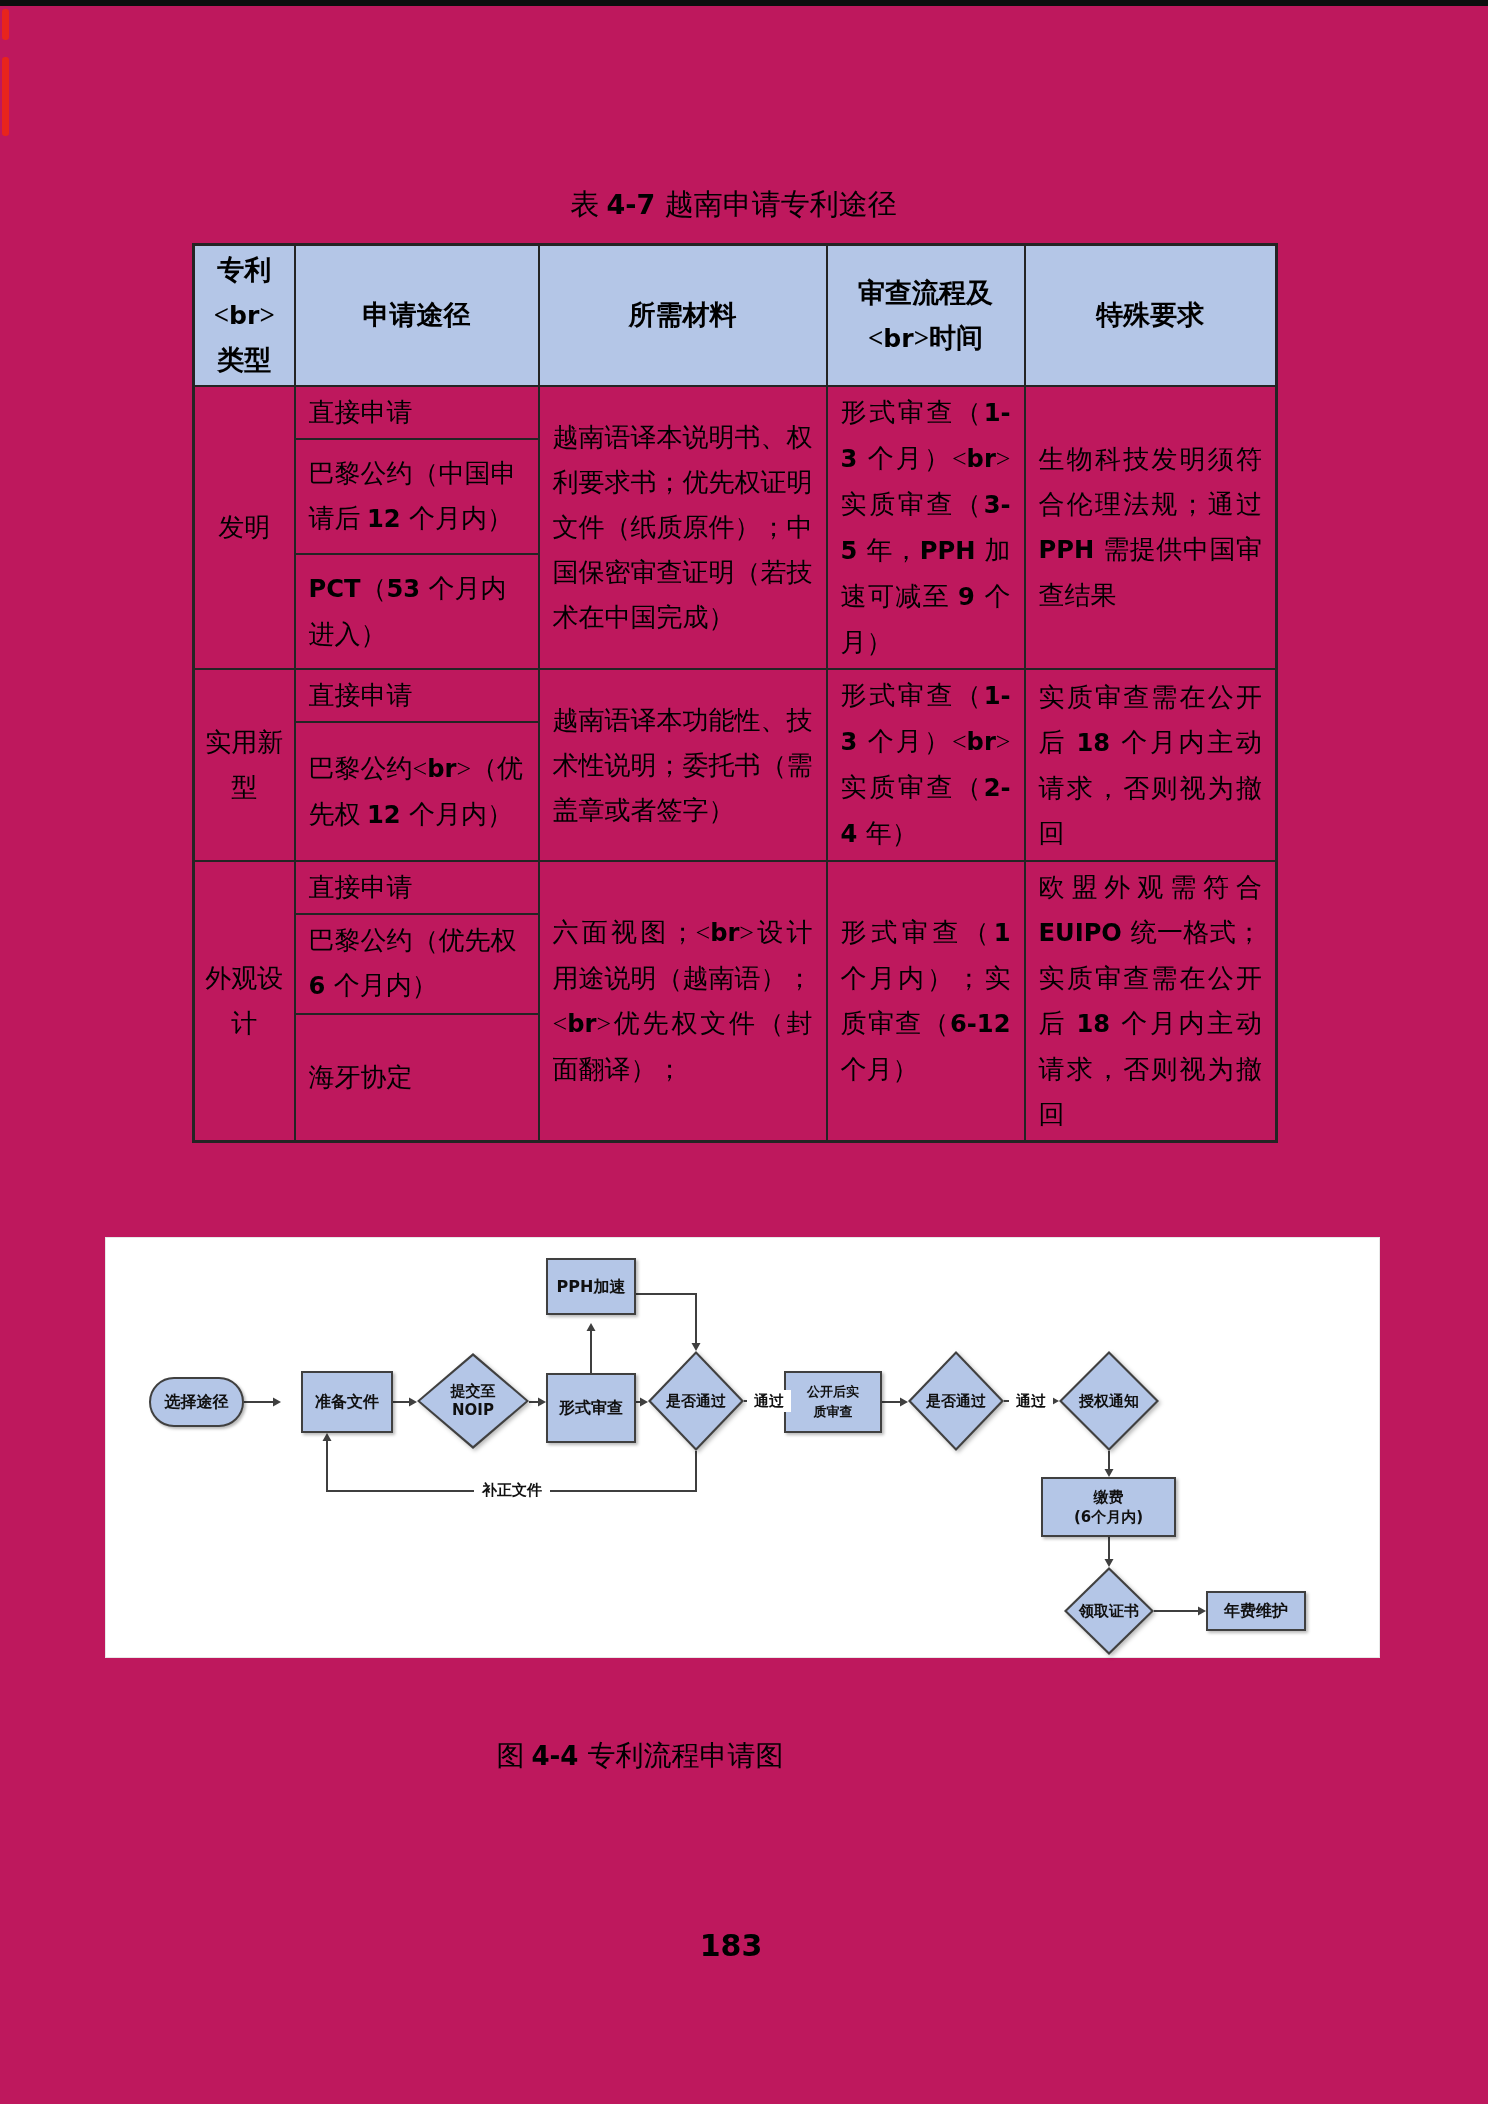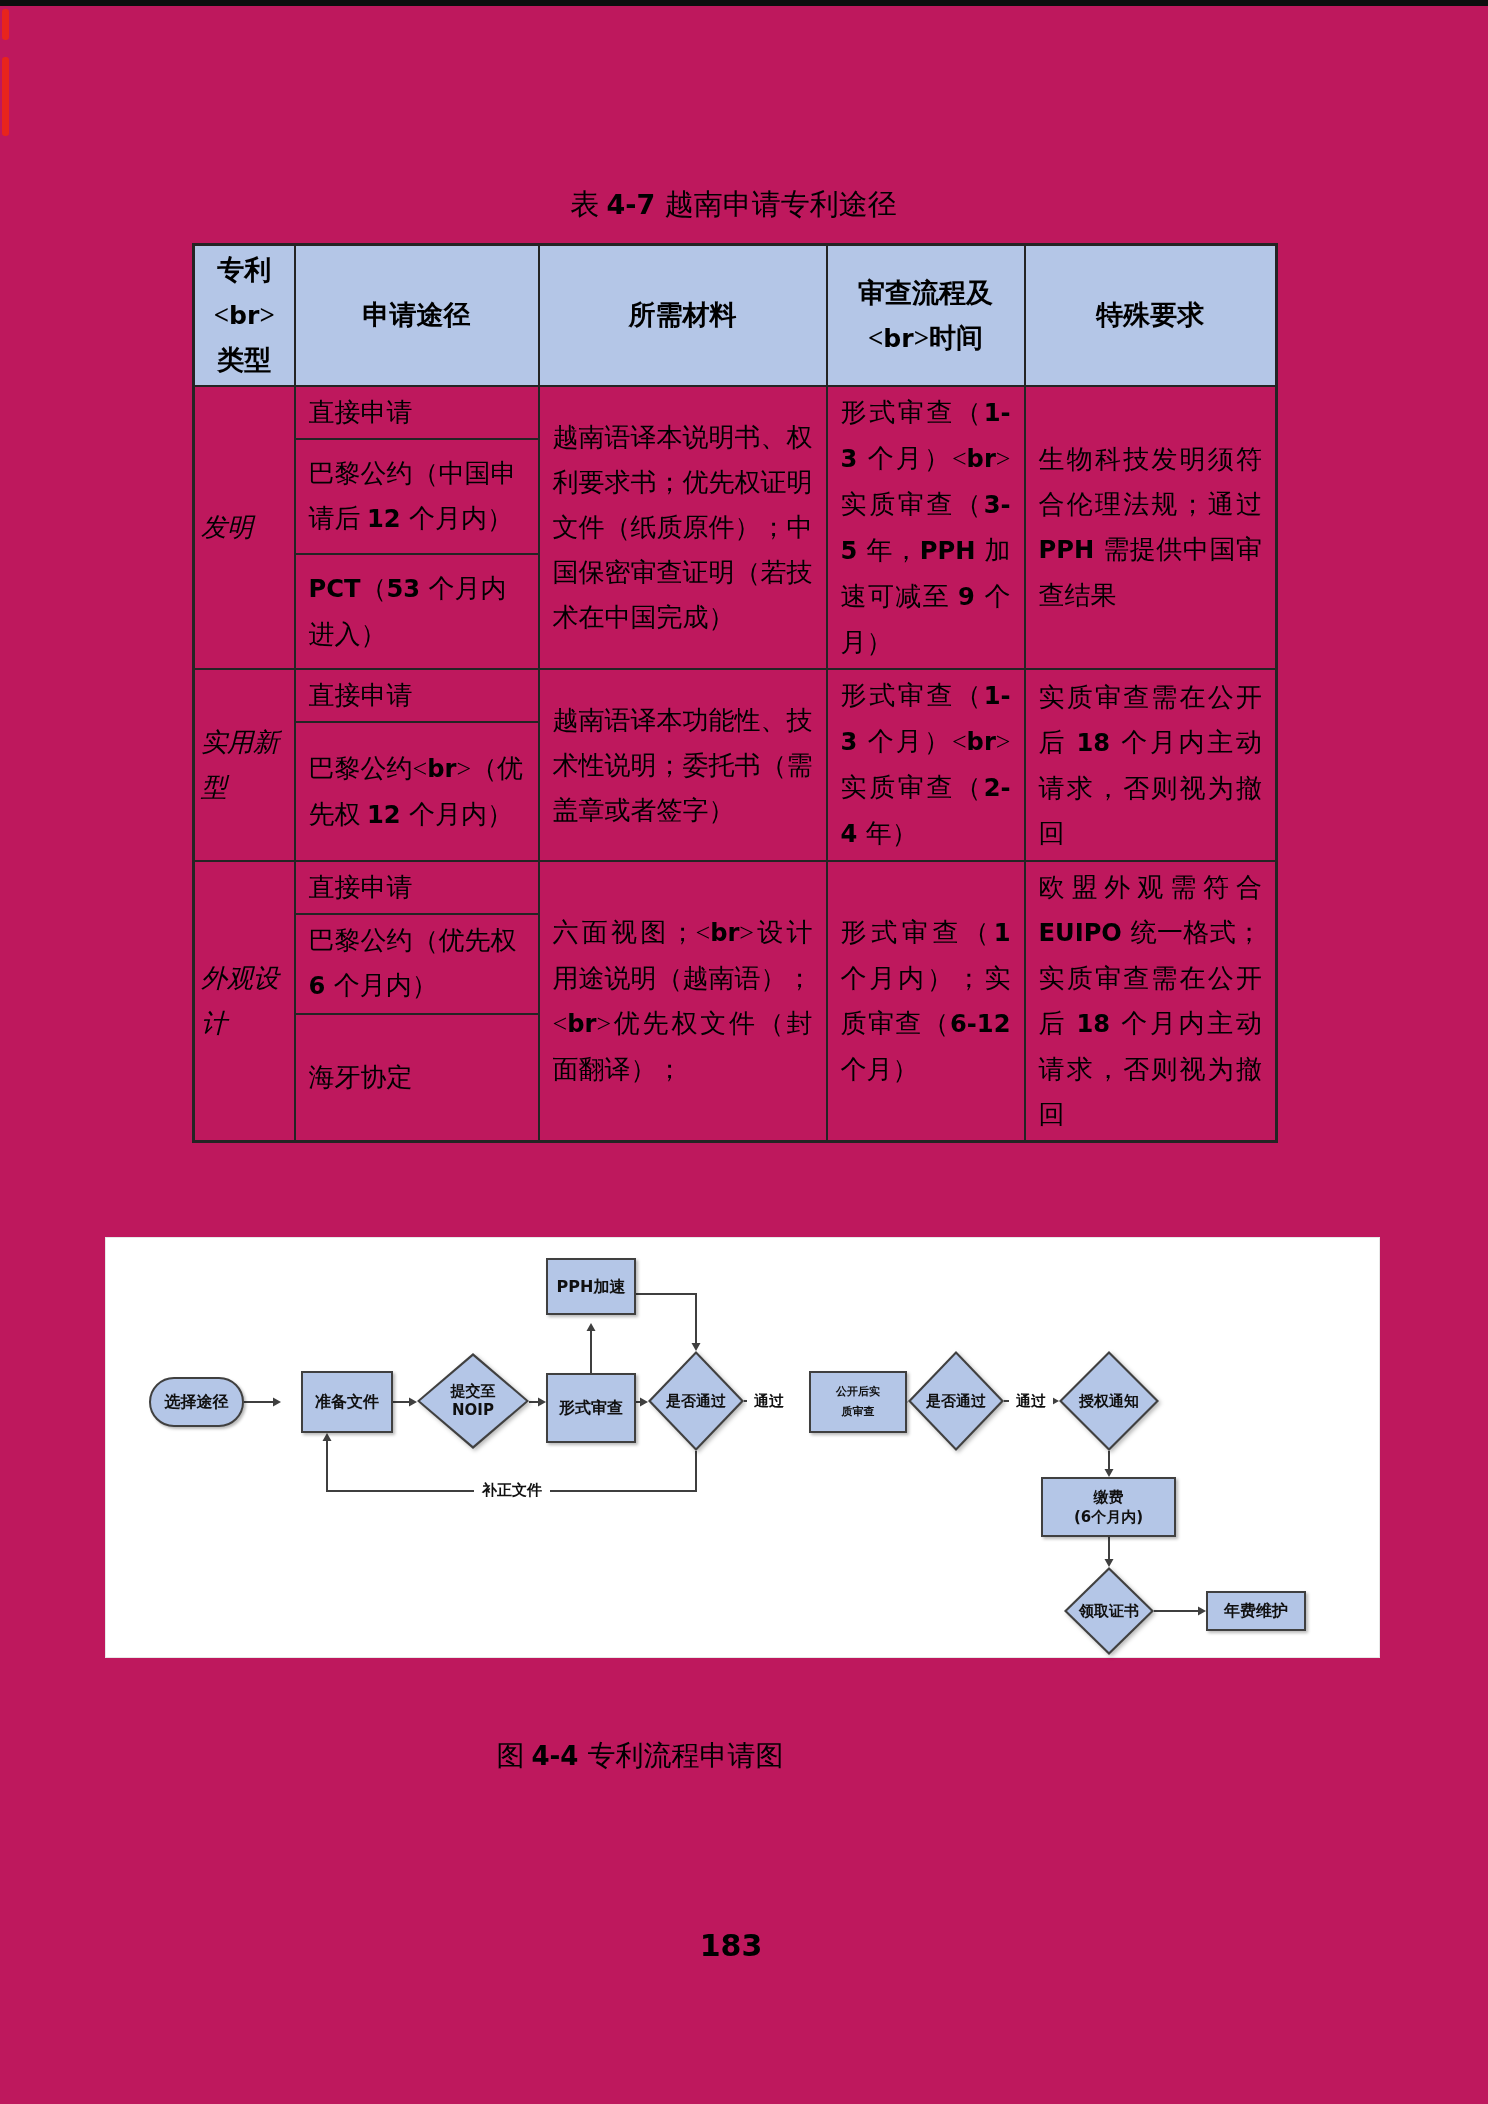--- a/index.html
+++ b/index.html
@@ -26,21 +26,21 @@
 
   
   .patent-table { position:absolute; left:192px; top:243px; width:1083px;
                   border-collapse:collapse; table-layout:fixed;
                   font-size:26px; line-height:45px; }
   .patent-table td, .patent-table th { border:2px solid #242424; vertical-align:middle; }
   .patent-table { border:3px solid #242424; }
   .patent-table th { background:#b4c6e7; font-weight:700; font-size:27px;
                      text-align:center; height:93px; padding:2px 6px; }
   .patent-table td { padding:3px 13px; }
-  td.gtype { text-align:left; padding:10px 6px;font-style:italic; }
+  td.gtype { text-align:center; padding:10px 6px; }
   td.route { text-align:left; }
   td.body  { text-align:justify; text-align-last:left; }
   tr.compact td.route { height:52px; }
 
   
   .flow-panel { position:absolute; left:105px; top:1237px; width:1275px; height:421px;
                 background:#fff; border:1px solid #e7e7e7; }
   .flow-panel svg { position:absolute; left:0; top:0; }
   .node { position:absolute; display:flex; align-items:center; justify-content:center;
           text-align:center; white-space:pre-line;
@@ -58,21 +58,21 @@
       clip-path:polygon(50% 0,100% 50%,50% 100%,0 50%); }
   .node .lbl { position:relative; z-index:2; white-space:pre-line; }
 
   
   #n-start       { left:43px;   top:139px; width:95px;  height:50px; }
   #n-prepare     { left:175px;  top:133px; width:92px;  height:62px;margin-left:20px; }
   #n-submit      { left:311px;  top:115px; width:112px; height:96px; }
   #n-formal      { left:440px;  top:135px; width:90px;  height:70px; }
   #n-pph         { left:440px;  top:20px;  width:90px;  height:57px; }
   #n-pass1       { left:542px;  top:113px; width:96px;  height:100px; }
-  #n-substantive { left:703px;  top:133px; width:98px;  height:62px; font-size:11px; }
+  #n-substantive { left:678px;  top:133px; width:98px;  height:62px; font-size:13px; }
   #n-pass2       { left:802px;  top:113px; width:96px;  height:100px; }
   #n-grant       { left:953px;  top:113px; width:100px; height:100px; }
   #n-fee         { left:935px;  top:239px; width:135px; height:60px; font-size:15px; }
   #n-cert        { left:958px;  top:329px; width:90px;  height:88px; }
   #n-annuity     { left:1100px; top:353px; width:100px; height:40px; font-size:16px; }
 
   .flow-label { position:absolute; background:#fff; text-align:center;
                 font-family:"DejaVu Sans","Liberation Sans",sans-serif;
                 font-weight:700; font-size:15px; line-height:22px; color:#101010; }
   #l-pass1 { left:641px; top:152px; width:44px; }

